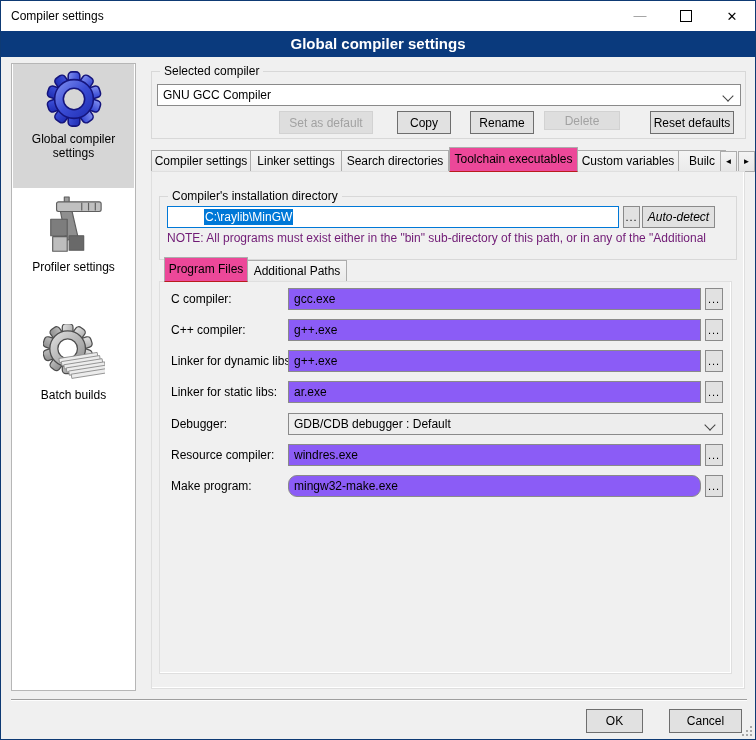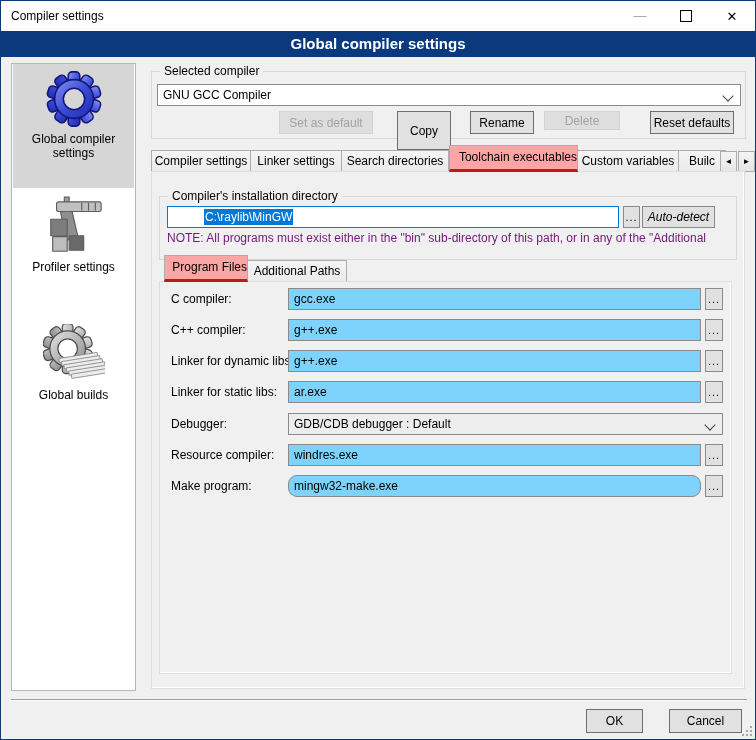--- a/index.html
+++ b/index.html
@@ -41,38 +41,38 @@
   
   .btn{background:#E1E1E1;border:1px solid #6E6E6E;text-align:center;cursor:default;
        display:flex;align-items:center;justify-content:center;}
   .btn.dis{background:#DEDEDE;border:1px solid #D2D2D2;color:#A2A2A2;}
 
   
   .tabstrip{left:150px;top:148px;height:23px;display:flex;align-items:flex-end;}
   .tab{height:20px;line-height:20px;text-align:center;background:linear-gradient(#F4F4F4,#EAEAEA);
        border:1px solid #ACACAC;border-left:none;overflow:hidden;white-space:nowrap;cursor:default;}
   .tab:first-child{border-left:1px solid #ACACAC;}
-  .tab.active{height:23px;line-height:23px;background:#fca5a5;border-left:1px solid #ACACAC;
-       border-bottom:3px solid #b91c1c;position:relative;z-index:3;text-align:right;}
+  .tab.active{height:23px;line-height:23px;background:#ec4899;border-left:1px solid #ACACAC;
+       border-bottom:1px solid #b91c1c;position:relative;z-index:3;}
   .tabscroll{top:150px;height:21px;background:linear-gradient(#F4F4F4,#E6E6E6);
        border:1px solid #ACACAC;display:flex;align-items:center;justify-content:center;
        font-size:8px;color:#000;cursor:default;}
   .tabpage{background:#F0F0F0;border:1px solid #DFDFDF;box-shadow:inset -1px -1px 0 #fff;}
 
   
   .pathinput{background:#fff;border:1px solid #0078D7;line-height:20px;padding-left:2px;white-space:nowrap;overflow:hidden;}
   .seltext{background:#0078D7;color:#fff;padding:1px 1px;}
   .note{color:#701a75;white-space:nowrap;overflow:hidden;}
 
   
   .subtabs{left:163px;top:258px;height:23px;display:flex;align-items:flex-end;}
 
   
   .flabel{line-height:22px;}
-  .finput{background:#7dd3fc;border:1px solid #8A8A8A;line-height:20px;padding-left:5px;white-space:nowrap;overflow:hidden;}
+  .finput{background:#8b5cf6;border:1px solid #8A8A8A;line-height:20px;padding-left:5px;white-space:nowrap;overflow:hidden;}
   .dots{font-size:11px;letter-spacing:1px;}
 
   .divider{border-top:1px solid #9E9E9E;border-bottom:1px solid #FDFDFD;}
   .grip{right:3px;bottom:3px;width:10px;height:10px;}
   .grip i{position:absolute;width:2px;height:2px;background:#A8A8A8;}
   .g1{right:0;bottom:0;} .g2{right:4px;bottom:0;} .g3{right:0;bottom:4px;} .g4{right:8px;bottom:0;} .g5{right:0;bottom:8px;} .g6{right:4px;bottom:4px;}
 </style>
 </head>
 <body>
 
@@ -158,33 +158,33 @@
         </g>
         <g stroke="#8f8f8f" stroke-width="0.9" fill="#ececec" transform="rotate(-9 40 44)">
           <rect x="18" y="32" width="40" height="4.4"></rect>
           <rect x="20" y="35.6" width="40" height="4.4"></rect>
           <rect x="22" y="39.2" width="40" height="4.4"></rect>
           <rect x="24" y="42.8" width="40" height="4.4"></rect>
           <rect x="26" y="46.4" width="40" height="4.4"></rect>
           <rect x="28" y="50" width="40" height="4.4"></rect>
         </g>
       </svg>
-      <span class="side-label">Global builds</span>
+      <span class="side-label">Batch builds</span>
     </div>
   </div>
 
   <div class="abs grp" style="left:150px;top:70px;width:595px;height:68px;">
     <span class="grp-label">Selected compiler</span>
   </div>
   <div class="abs combo" style="left:156px;top:83px;width:584px;height:22px;">
     <span>GNU GCC Compiler</span>
     <span class="chev"></span>
   </div>
   <div class="abs btn dis" style="left:278px;top:110px;width:94px;height:23px;">Set as default</div>
-  <div class="abs btn" style="left:396px;top:110px;width:54px;height:39px;">Copy</div>
+  <div class="abs btn" style="left:396px;top:110px;width:54px;height:23px;">Copy</div>
   <div class="abs btn" style="left:469px;top:110px;width:64px;height:23px;">Rename</div>
   <div class="abs btn dis" style="left:543px;top:110px;width:76px;height:19px;">Delete</div>
   <div class="abs btn" style="left:649px;top:110px;width:84px;height:23px;">Reset defaults</div>
 
   <div class="abs tabstrip">
     <div class="tab" style="width:98px;">Compiler settings</div>
     <div class="tab" style="width:90px;">Linker settings</div>
     <div class="tab" style="width:106px;">Search directories</div>
     <div class="tab active" style="width:127px;">Toolchain executables</div>
     <div class="tab" style="width:100px;">Custom variables</div>

